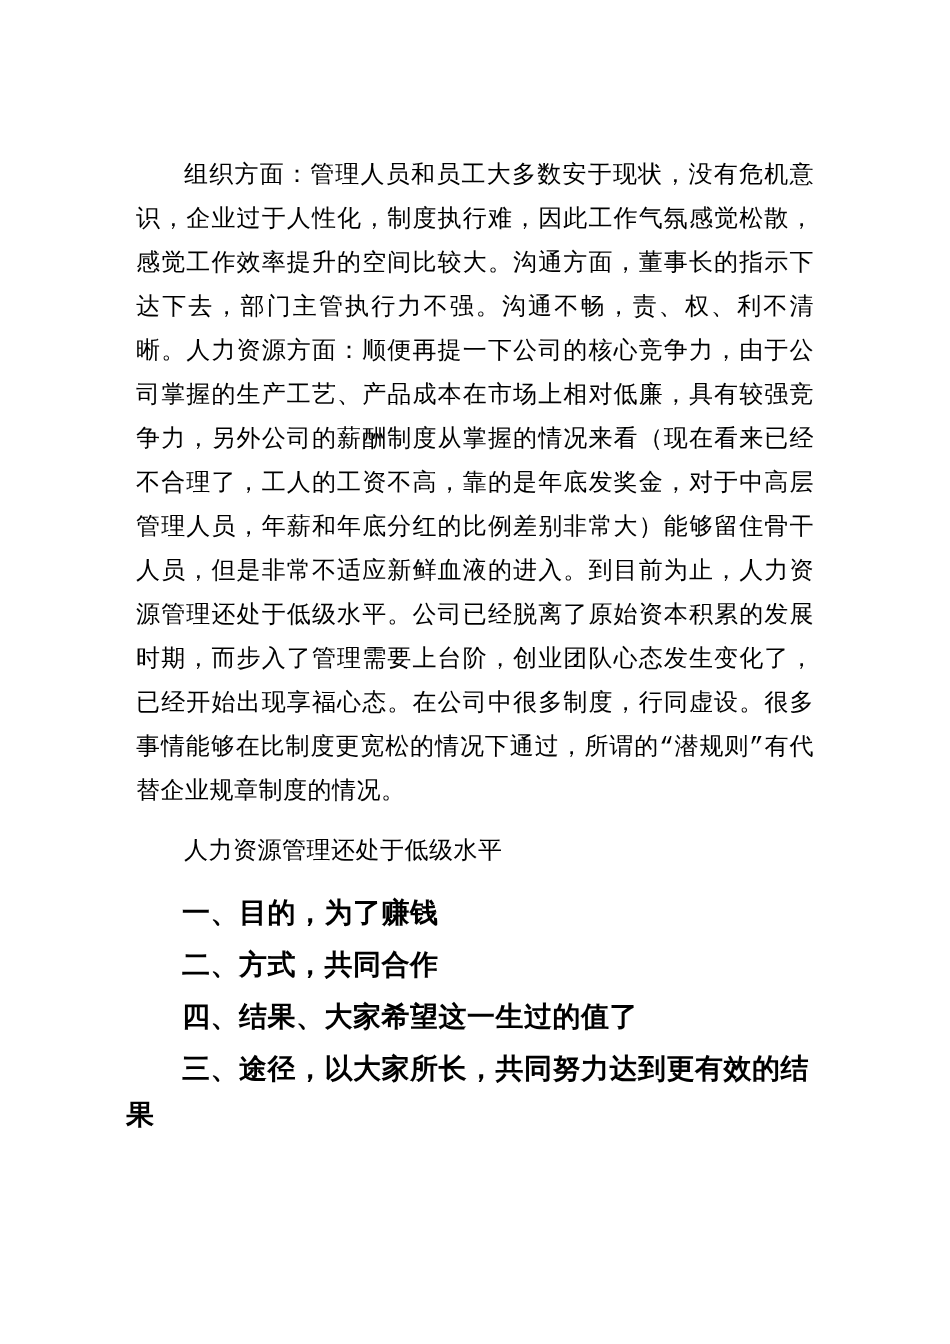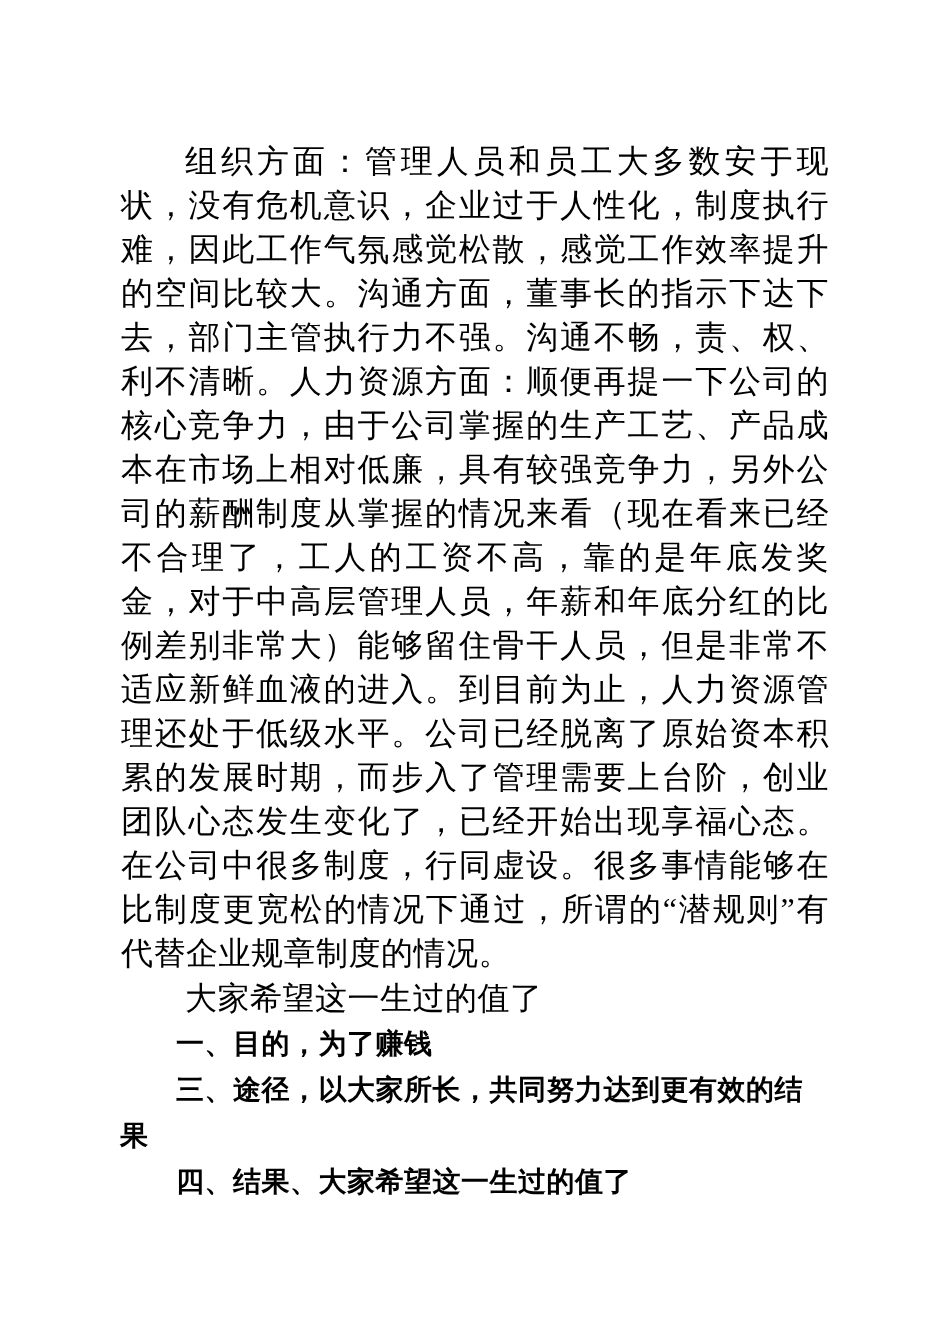--- a/index.html
+++ b/index.html
@@ -10,50 +10,51 @@
   .page {
     position: relative;
     width: 950px;
     min-height: 1344px;
     box-sizing: border-box;
     background: #ffffff;
     padding: 138px 120px 100px 120px;
     color: #000000;
   }
   .para {
-    margin: 1px;
-    font-family: Liberation Serif, serif;
-    font-size: 32px;
+    margin: 16px;
+    font-family: Liberation Mono, monospace;
+    font-size: 24px;
     line-height: 44px;
     text-align: justify;
     text-indent: 2em;
     letter-spacing: 0.5px;
     word-break: break-all;
   }
   .heading {
-    margin: 0;
+    margin: 6px;
     font-family: "Liberation Sans", "DejaVu Sans", sans-serif;
     font-weight: 700;
     font-size: 28px;
     line-height: 46px;
     text-indent: 2em;
     letter-spacing: 0.5px;
     word-break: break-all;
   }
 </style>
 </head>
 <body>
 
 <div class="page">
   <p class="para">组织方面：管理人员和员工大多数安于现状，没有危机意识，企业过于人性化，制度执行难，因此工作气氛感觉松散，感觉工作效率提升的空间比较大。沟通方面，董事长的指示下达下去，部门主管执行力不强。沟通不畅，责、权、利不清晰。人力资源方面：顺便再提一下公司的核心竞争力，由于公司掌握的生产工艺、产品成本在市场上相对低廉，具有较强竞争力，另外公司的薪酬制度从掌握的情况来看（现在看来已经不合理了，工人的工资不高，靠的是年底发奖金，对于中高层管理人员，年薪和年底分红的比例差别非常大）能够留住骨干人员，但是非常不适应新鲜血液的进入。到目前为止，人力资源管理还处于低级水平。公司已经脱离了原始资本积累的发展时期，而步入了管理需要上台阶，创业团队心态发生变化了，已经开始出现享福心态。在公司中很多制度，行同虚设。很多事情能够在比制度更宽松的情况下通过，所谓的“潜规则”有代替企业规章制度的情况。</p>
 
-  <p class="para">大家希望这一生过的值了</p>
+  <p class="para">人力资源管理还处于低级水平</p>
 
   <p class="heading">一、目的，为了赚钱</p>
 
+  <p class="heading">二、方式，共同合作</p>
+
+  <p class="heading">四、结果、大家希望这一生过的值了</p>
 
   <p class="heading">三、途径，以大家所长，共同努力达到更有效的结果</p>
-
-  <p class="heading">四、结果、大家希望这一生过的值了</p>
 
 
 
 </div>
 
 </body></html>

